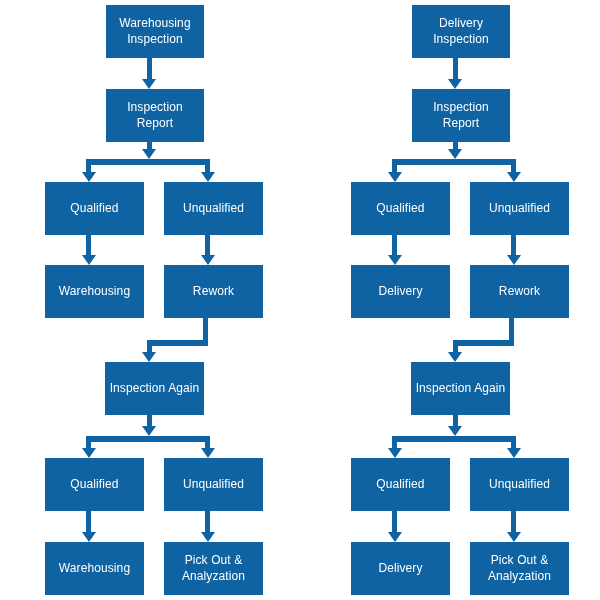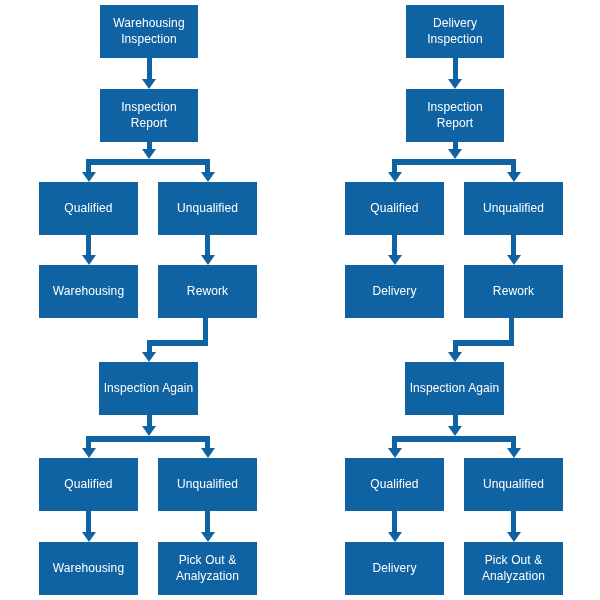--- a/index.html
+++ b/index.html
@@ -11,20 +11,21 @@
   .canvas{
     position:relative;width:600px;height:600px;background:var(--bg);
     font-family:"Liberation Sans","DejaVu Sans",sans-serif;overflow:hidden;
   }
   .chart{position:absolute;top:0;width:300px;height:600px;}
   .node{
     position:absolute;width:99px;height:53px;background:var(--blue);
     color:var(--text);font-size:12px;line-height:1.32;letter-spacing:.1px;
     display:flex;align-items:center;justify-content:center;text-align:center;
     white-space:pre-line;
+    margin-left:6px;
   }
   .v{position:absolute;width:5px;background:var(--blue);}
   .h{position:absolute;height:6px;background:var(--blue);}
   .a{position:absolute;width:0;height:0;
      border-left:7px solid transparent;border-right:7px solid transparent;
      border-top:10px solid var(--blue);}
 </style>
 </head>
 <body>
 

